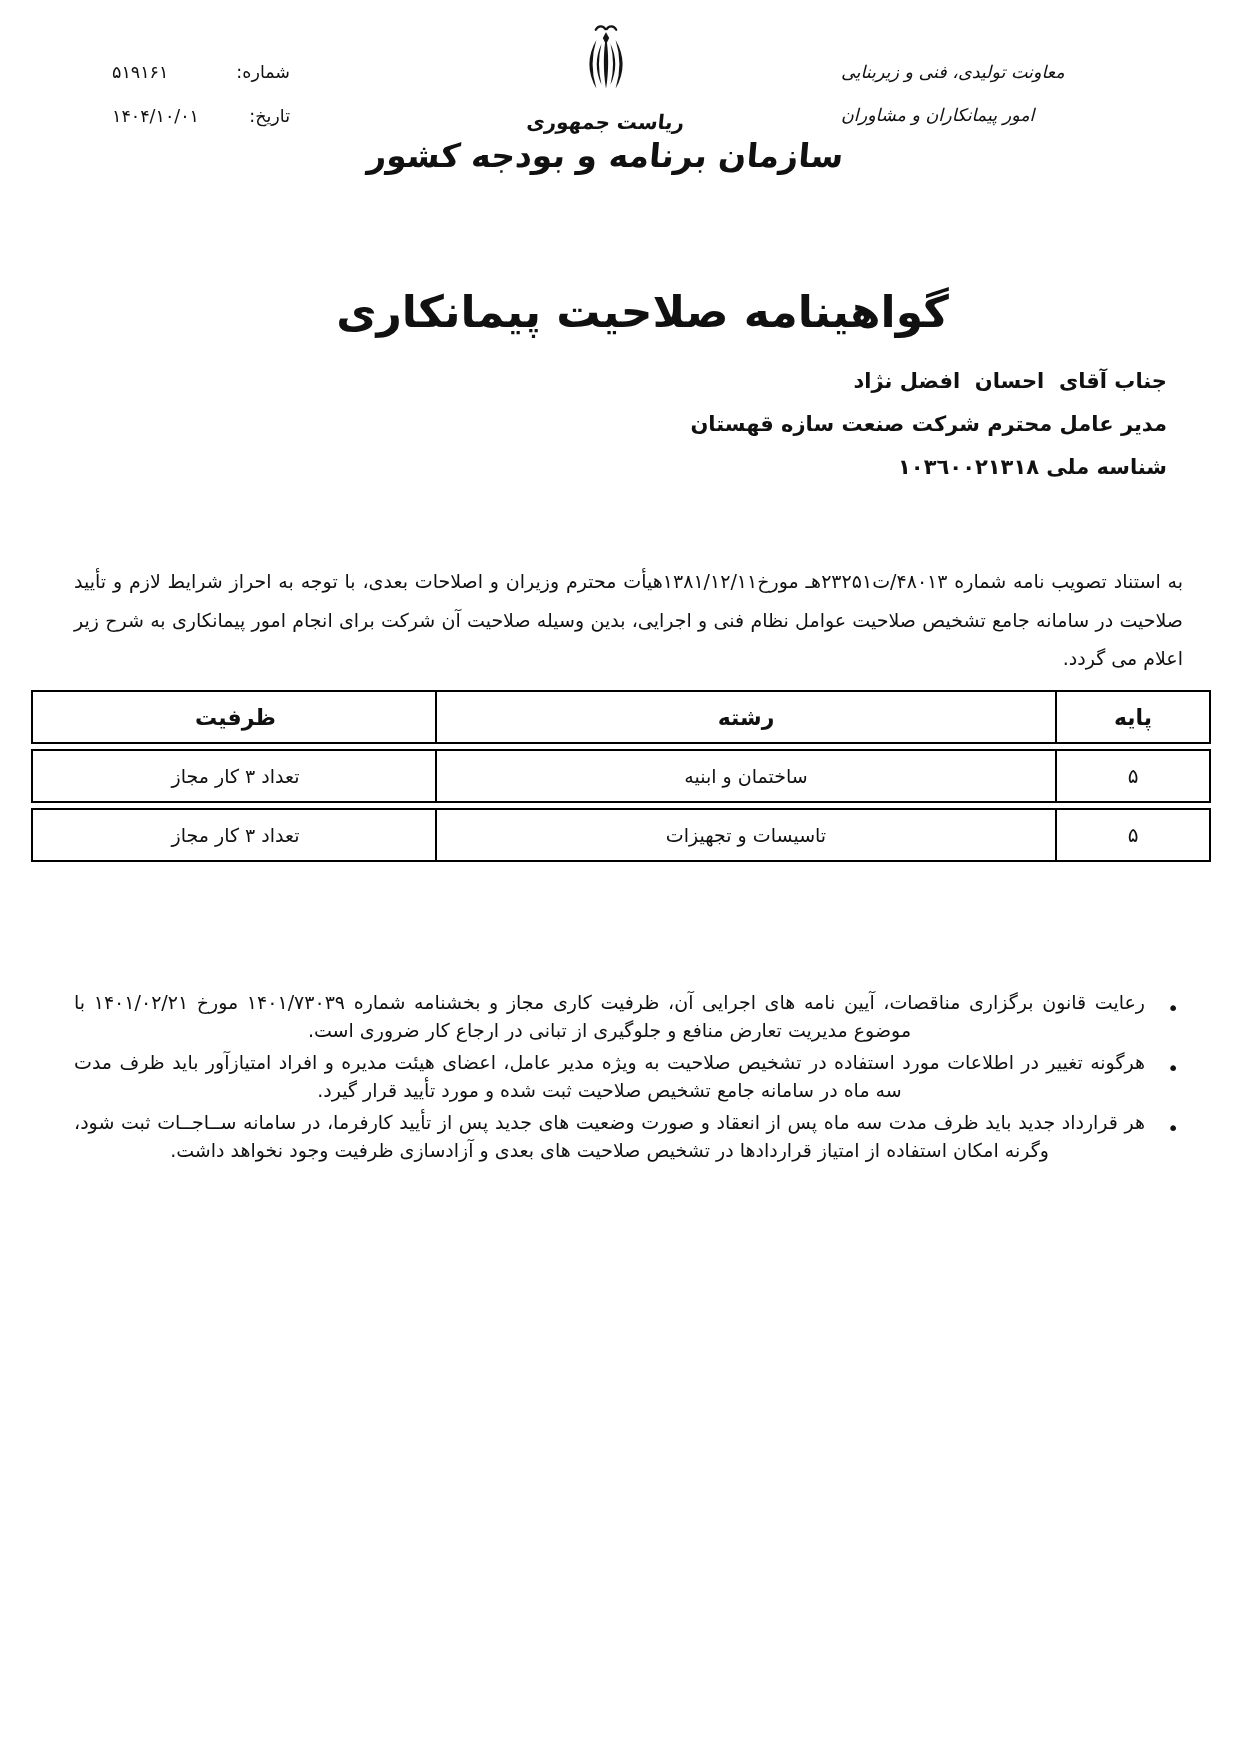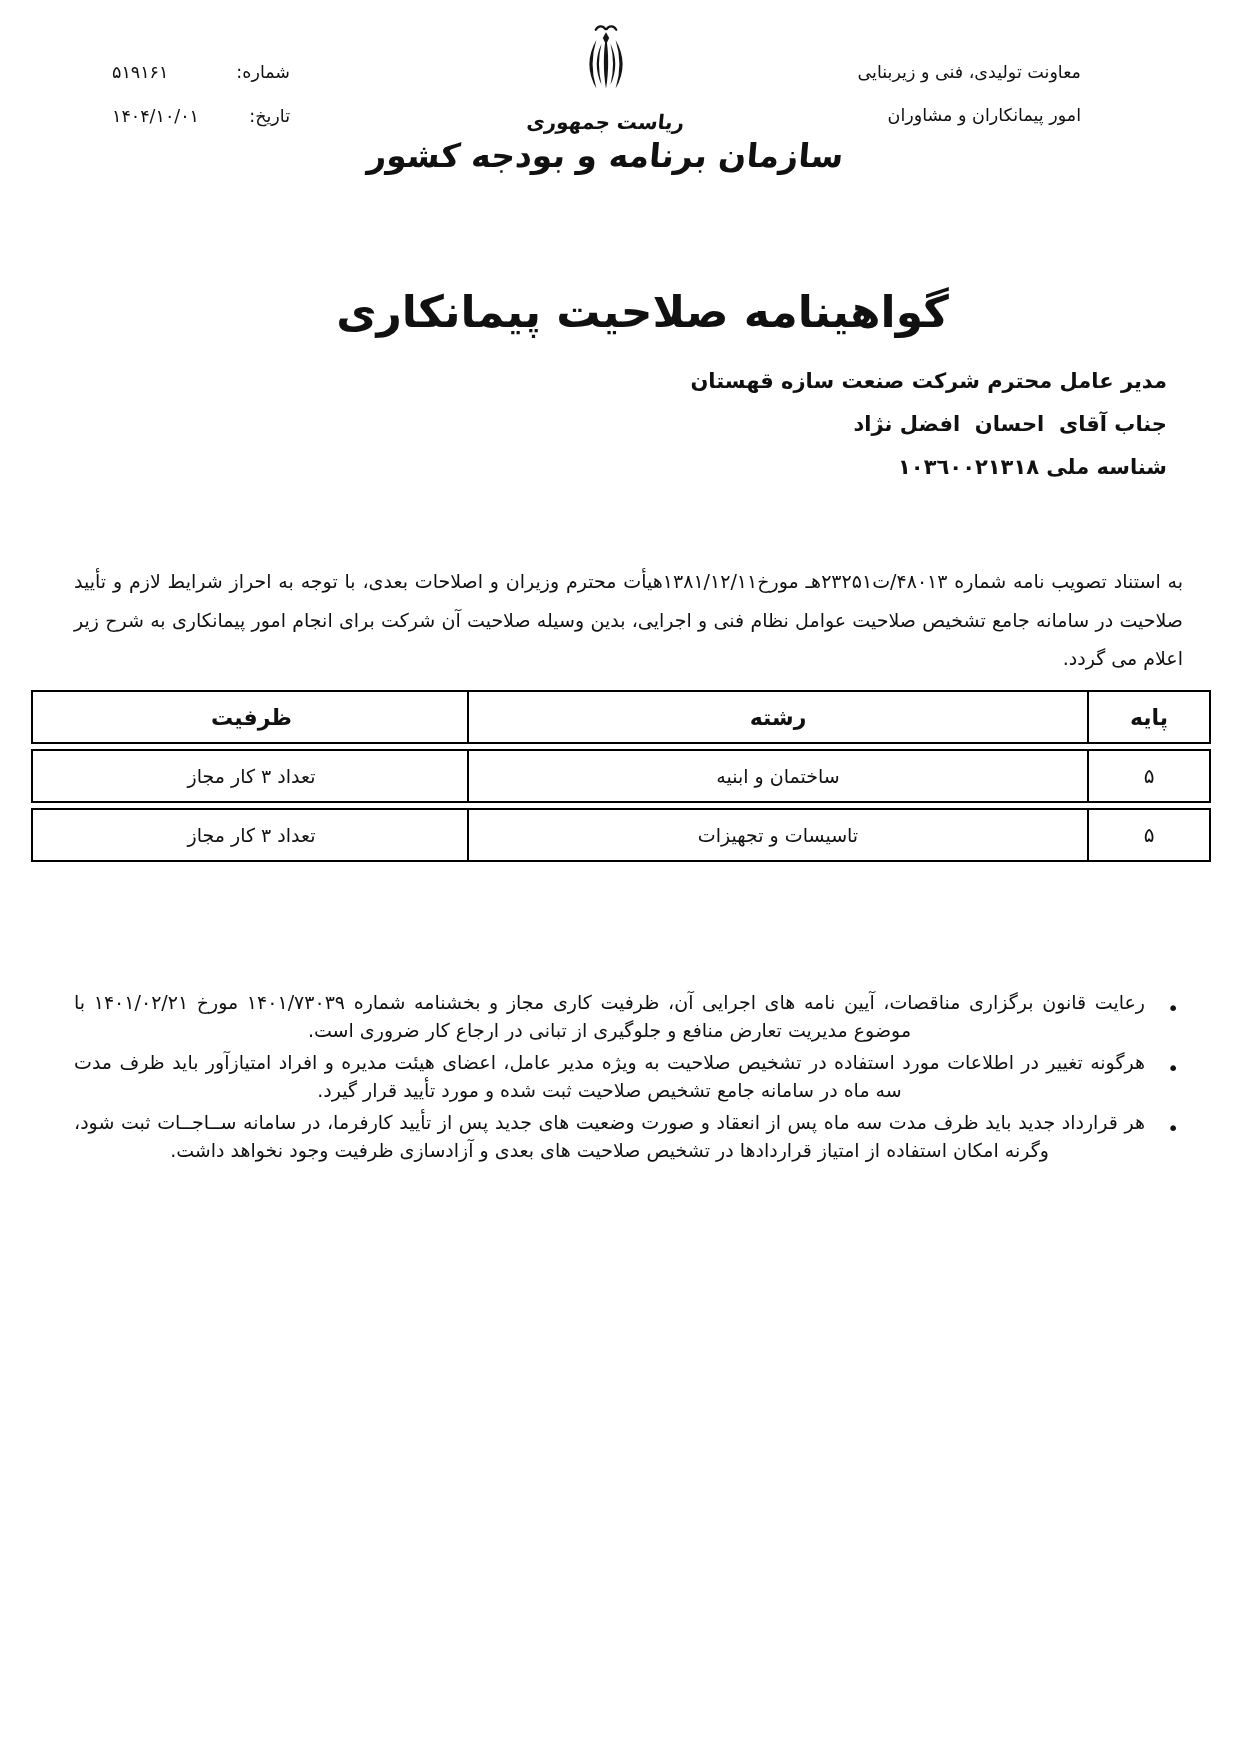--- a/index.html
+++ b/index.html
@@ -9,21 +9,21 @@
     position:relative;
     width:1241px; height:1754px;
     background:#fff;
     margin:0 auto;
     direction:rtl;
     overflow:hidden;
   }
 
   
   .header { position:absolute; top:0; left:0; right:0; height:230px; }
-  .hdr-right { position:absolute; top:62px; right:160px; width:240px; text-align:right; font-size:17.5px; }
+  .hdr-right { position:absolute; top:62px; right:160px; width:240px; text-align:left; font-size:17.5px;font-style:italic; }
   .hdr-right .line { margin-bottom:23px; }
   .hdr-left { position:absolute; top:62px; left:112px; width:178px; font-size:17.5px; }
   .hdr-left .row { display:flex; justify-content:space-between; direction:rtl; margin-bottom:24px; }
   .hdr-center { position:absolute; top:22px; left:0; right:30px; text-align:center; }
   .emblem { display:inline-block; width:64px; height:82px; }
   .presidency { font-size:20px; font-weight:bold; margin-top:2px; transform:skewX(-6deg); }
   .org-name { font-size:33px; font-weight:bold; margin-top:2px; transform:skewX(-5deg); letter-spacing:-1px; }
 
   
   .cert-title {
@@ -44,21 +44,21 @@
 
   
   .ctable { position:absolute; top:690px; right:30px; width:1180px; }
   .trow {
     display:flex; direction:rtl;
     border:2px solid #000; background:#fff;
     margin-bottom:5px;
     align-items:stretch;
   }
   .trow > div { display:flex; align-items:center; justify-content:center; }
-  .cell-grade { width:120px; font-size:20px; }
+  .cell-grade { width:152px; font-size:20px; }
   .cell-field { width:622px; border-left:2px solid #000; border-right:2px solid #000; font-size:19px;margin-left:36px; }
   .cell-capacity { flex:1; font-size:19px;padding-left:39px; }
   .t-head { height:54px; }
   .t-head > div { font-weight:bold; font-size:22px; }
   .t-data { height:54px; }
   .t-merged { display:block; padding:12px 20px 14px; text-align:center; font-weight:bold; font-size:22px; }
   .t-merged .v-line { line-height:46px; }
 
   
   .notes { position:absolute; top:988px; right:62px; left:74px; }
@@ -109,22 +109,22 @@
         <span>تاریخ:</span>
         <span>۱۴۰۴/۱۰/۰۱</span>
       </div>
     </div>
 
   </div>
 
   <div class="cert-title">گواهینامه صلاحیت پیمانکاری</div>
 
   <div class="addressee">
+    <div class="a-line">جناب آقای  احسان  افضل نژاد</div>
     <div class="a-line">مدیر عامل محترم شرکت صنعت سازه قهستان</div>
-    <div class="a-line">جناب آقای  احسان  افضل نژاد</div>
     <div class="a-line">شناسه ملی ۱۰۳٦۰۰۲۱۳۱۸</div>
   </div>
 
   <p class="body-par">به استناد تصویب نامه شماره ۴۸۰۱۳/ت۲۳۲۵۱هـ مورخ۱۳۸۱/۱۲/۱۱هیأت محترم وزیران و اصلاحات بعدی، با توجه به احراز شرایط لازم و تأیید صلاحیت در سامانه جامع تشخیص صلاحیت عوامل نظام فنی و اجرایی، بدین وسیله صلاحیت آن شرکت برای انجام امور پیمانکاری به شرح زیر اعلام می گردد.</p>
 
   <div class="ctable">
 
     <div class="trow t-head">
       <div class="cell-grade">پایه</div>
       <div class="cell-field">رشته</div>

